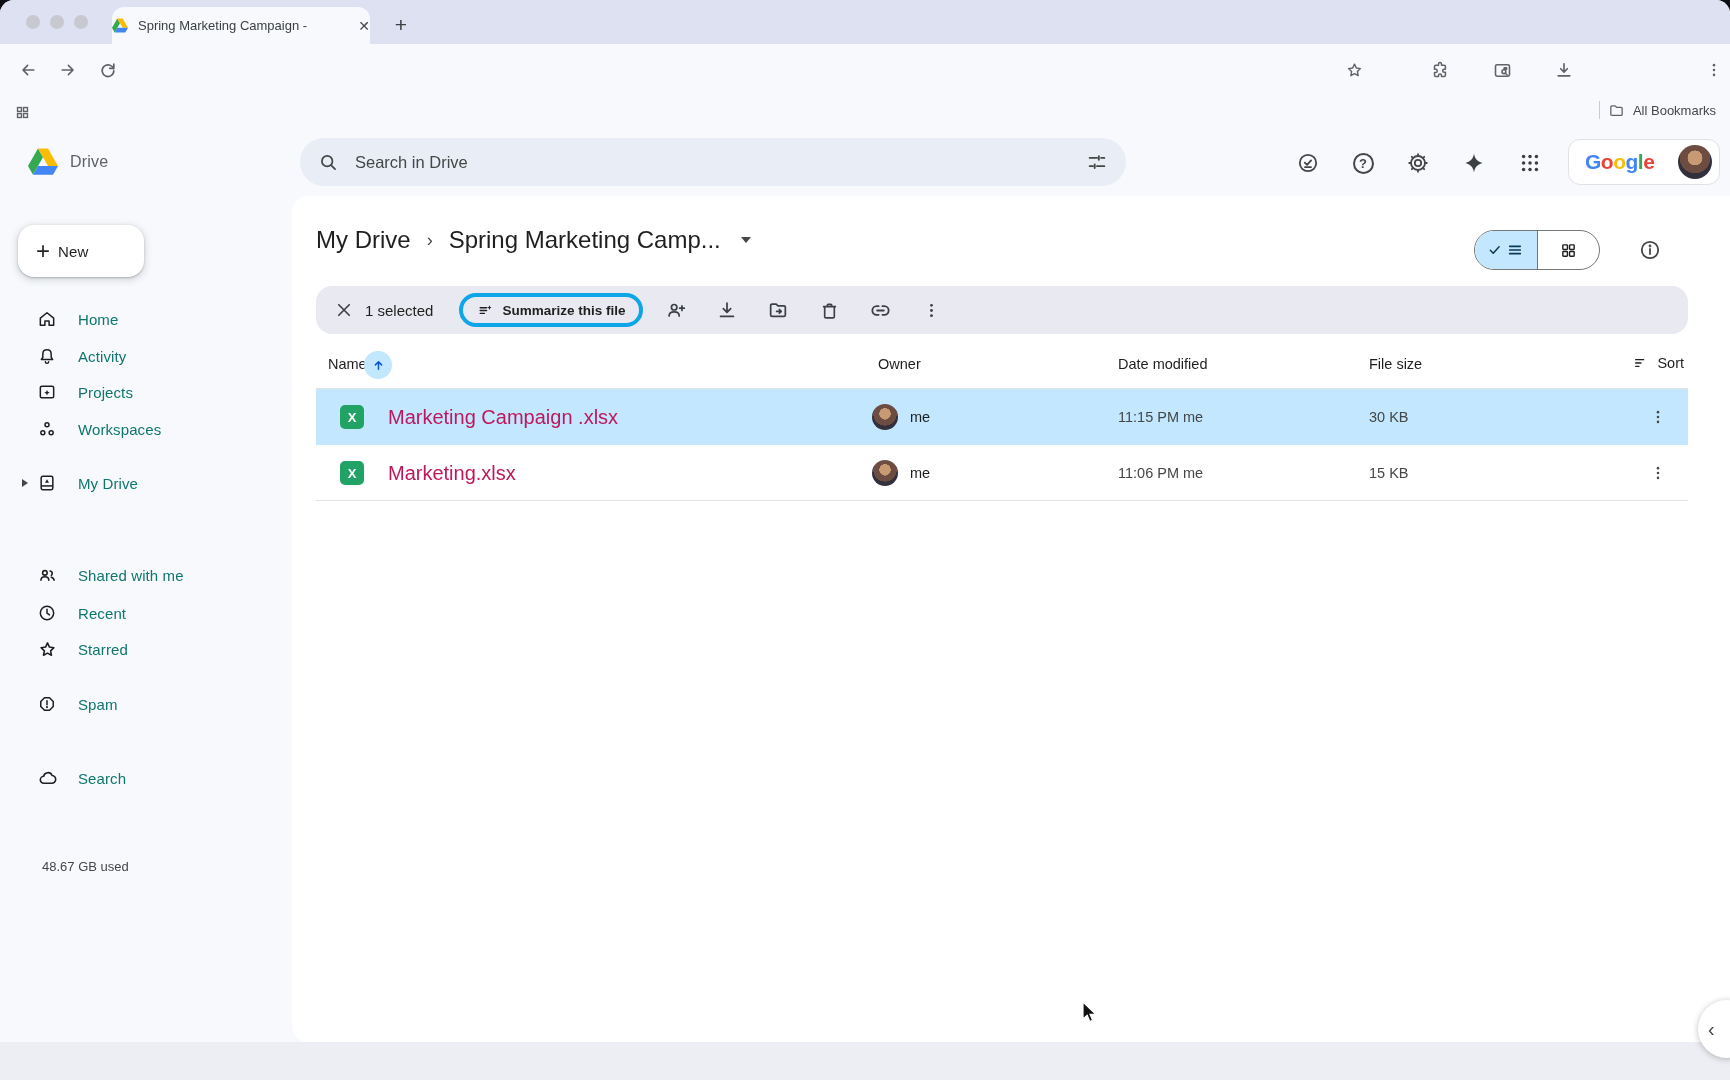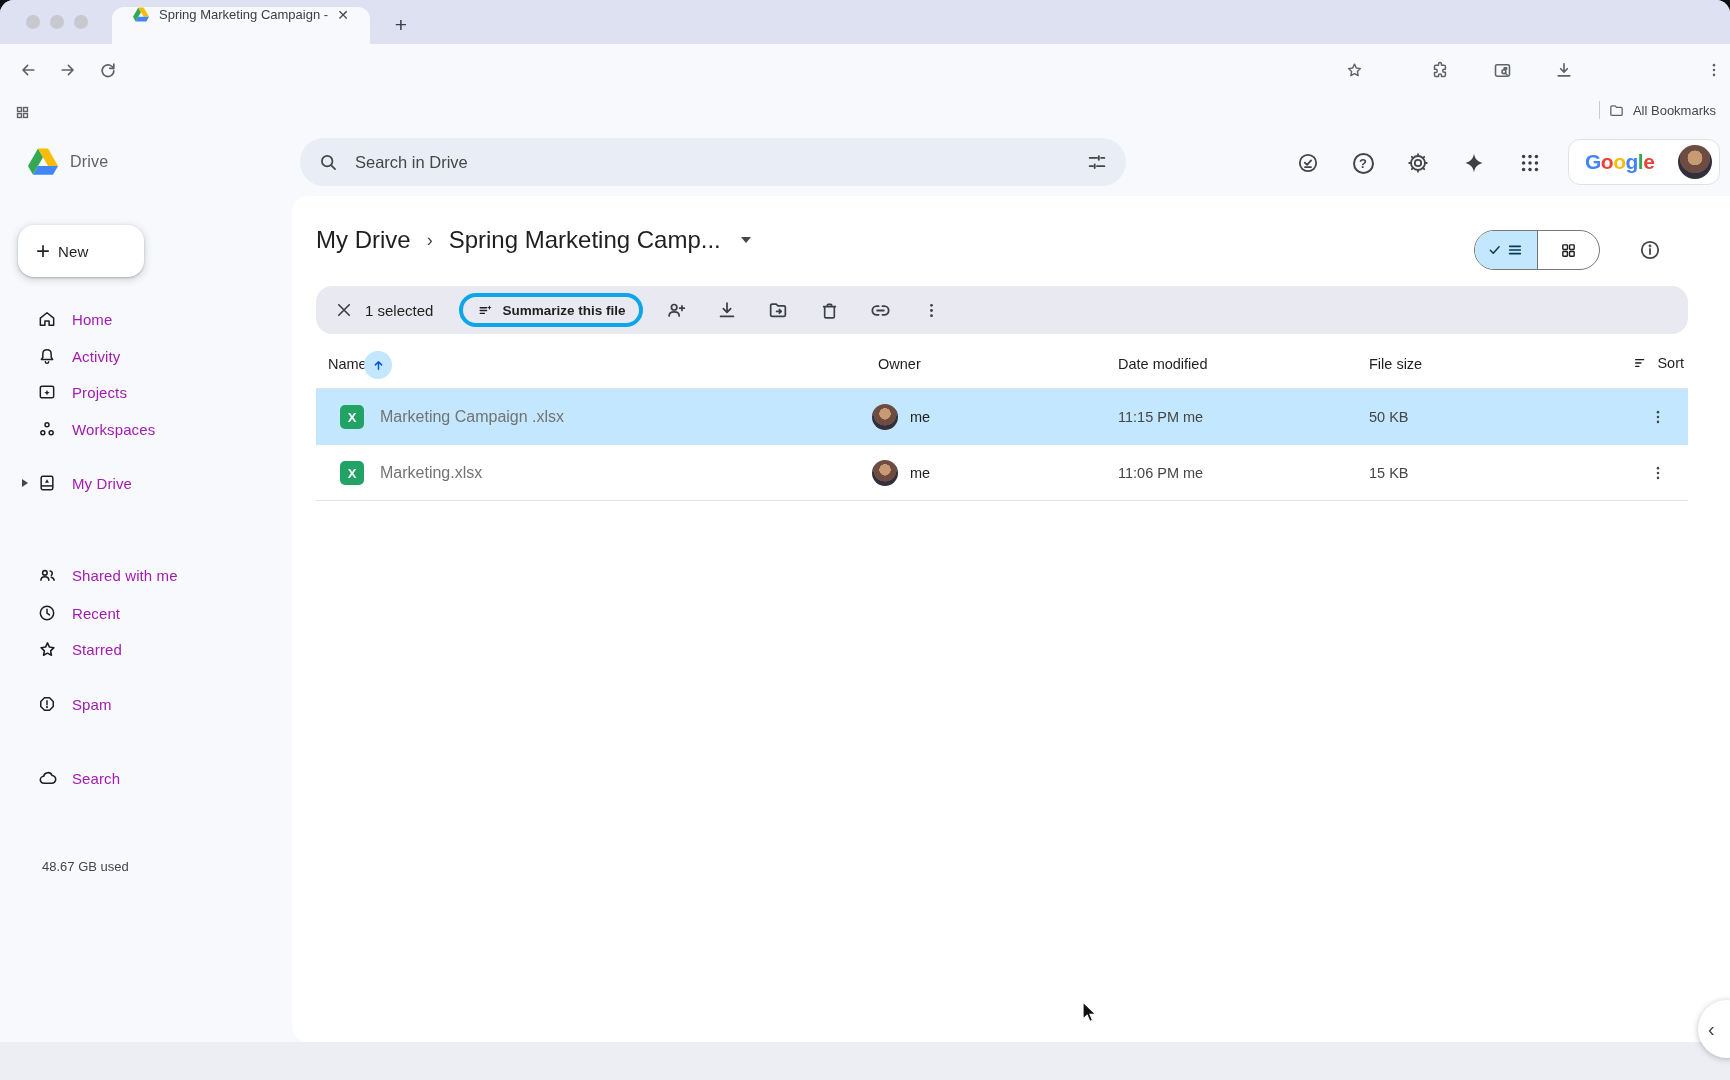--- a/index.html
+++ b/index.html
@@ -5,21 +5,21 @@
   * { margin:0; padding:0; box-sizing:border-box; }
   html,body { width:1730px; height:1080px; background:#0e0f14; font-family:"Liberation Sans", sans-serif; }
   .screen { position:relative; width:1730px; height:1080px; overflow:hidden; }
   .window { position:absolute; inset:0; border-radius:14px 14px 0 0; overflow:hidden; background:#f8f9fd; }
 
   
   .tabstrip { position:absolute; top:0; left:0; right:0; height:44px; background:#dde1f2; }
   .tl { position:absolute; top:15px; width:14px; height:14px; border-radius:50%; background:#c7c8d0; }
   .tl.r{left:26px}.tl.y{left:50px}.tl.g{left:74px}
   .tab { position:absolute; left:112px; top:7px; width:258px; height:37px; background:#f8f9fd;
-         border-radius:12px 12px 0 0; display:flex; align-items:flex-start; padding:0 21px; }
+         border-radius:12px 12px 0 0; display:flex; align-items:center; padding:0 0; }
   .tab .title { font-size:13px; color:#3c4043; margin-left:10px; flex:1; white-space:nowrap; overflow:hidden; text-overflow:ellipsis; }
   .tab .close { font-size:14px; color:#45484d; margin-left:8px; cursor:default; }
   .newtab { position:absolute; left:386px; top:10px; width:30px; height:30px; display:flex; align-items:center; justify-content:center;
             font-size:21px; color:#3c4043; }
 
   
   .navbar { position:absolute; top:44px; left:0; right:0; height:52px; background:#f8f9fd; }
   .nav-ic { position:absolute; top:14px; width:24px; height:24px; color:#5f6368; display:flex; align-items:center; justify-content:center; }
   .urlbar { position:absolute; left:142px; top:52px; width:1190px; height:36px; border-radius:18px; background:#e9eaf1;
             display:flex; align-items:center; padding:0 16px; }
@@ -63,21 +63,21 @@
   .sidebar { position:absolute; top:68px; left:0; width:292px; bottom:38px; }
   .new-btn { position:absolute; left:18px; top:29px; width:126px; height:52px; background:#fff; border-radius:16px;
              box-shadow:0 1px 2px rgba(60,64,67,.3), 0 2px 6px 2px rgba(60,64,67,.15);
              display:flex; align-items:center; padding:0 18px; }
   .new-btn .plus { font-size:24px; color:#1f1f1f; font-weight:400; }
   .new-btn .lbl { font-size:15px; color:#1f1f1f; margin-left:8px; letter-spacing:.2px; }
   .si { position:absolute; left:0; width:272px; height:36px; display:flex; align-items:center; }
   .si .caret { position:absolute; left:22px; width:0; height:0; border-left:6px solid #444746;
                border-top:4.5px solid transparent; border-bottom:4.5px solid transparent; }
   .si .ic { position:absolute; left:36px; width:22px; height:22px; color:#1f1f1f; display:flex; align-items:center; justify-content:center; }
-  .si .lbl { position:absolute; left:72px; font-size:15px; color:#a21caf; letter-spacing:.1px; }
+  .si .lbl { position:absolute; left:78px; font-size:15px; color:#0f766e; letter-spacing:.1px; }
   .storage-used { position:absolute; left:42px; top:663px; font-size:13px; color:#444746; }
 
   
   .card { position:absolute; left:292px; top:68px; right:0; bottom:38px; background:#fff;
           border-radius:16px 0 0 16px; overflow:hidden; }
 
   .crumbrow { position:absolute; top:30px; left:24px; right:30px; height:50px; }
   .crumb { display:flex; align-items:center; gap:16px; }
   .crumb .t { font-size:24px; color:#1f1f1f; }
   .crumb .sep { font-size:18px; color:#444746; }
@@ -108,21 +108,21 @@
   .sortbadge { position:absolute; left:48px; top:8px; width:28px; height:28px; border-radius:50%; background:#c2e7ff;
                display:flex; align-items:center; justify-content:center; color:#0b57d0; }
   .sortbtn { position:absolute; right:4px; top:12px; display:flex; align-items:center; gap:8px; color:#1f1f1f; font-size:14.5px; }
 
   .rows { position:absolute; top:193px; left:24px; right:42px; }
   .frow { position:relative; height:56px; border-bottom:1px solid #e1e3e1; background:#fff; }
   .frow.selected { background:#c2e7ff; border-bottom-color:#c2e7ff; }
   .fcell { position:absolute; top:0; height:56px; display:flex; align-items:center; }
   .xlsicon { position:absolute; left:24px; top:16px; width:24px; height:24px; border-radius:5px; background:#21a366;
              display:flex; align-items:center; justify-content:center; color:#fff; font-size:13px; font-weight:bold; }
-  .fname { left:64px; font-size:16px; color:#737373; }
+  .fname { left:72px; font-size:20px; color:#be185d; }
   .fowner { left:556px; gap:12px; }
   .fowner .avatar { width:26px; height:26px; }
   .fowner .who { font-size:14.5px; color:#1f1f1f; }
   .fmod { left:802px; font-size:14.5px; color:#444746; }
   .fsize { left:1053px; font-size:14.5px; color:#444746; }
   .fkebab { position:absolute; left:1324px; top:10px; width:36px; height:36px; display:flex; align-items:center;
             justify-content:center; color:#444746; }
 
   
   .fab { position:absolute; left:1698px; top:1000px; width:58px; height:58px; border-radius:50%; background:#fff;
@@ -522,21 +522,21 @@
 
       <div class="rows">
         <div class="frow selected">
           <span class="xlsicon">X</span>
           <span class="fcell fname">Marketing Campaign .xlsx</span>
           <span class="fcell fowner">
             <span class="avatar"></span>
             <span class="who">me</span>
           </span>
           <span class="fcell fmod">11:15 PM me</span>
-          <span class="fcell fsize">50 KB</span>
+          <span class="fcell fsize">30 KB</span>
           <span class="fkebab">
             <svg width="18" height="18" viewBox="0 0 24 24" fill="currentColor">
                   <circle cx="12" cy="5.5" r="1.7"></circle>
                   <circle cx="12" cy="12" r="1.7"></circle>
                   <circle cx="12" cy="18.5" r="1.7"></circle>
                 </svg>
           </span>
         </div>
         <div class="frow">
           <span class="xlsicon">X</span>

